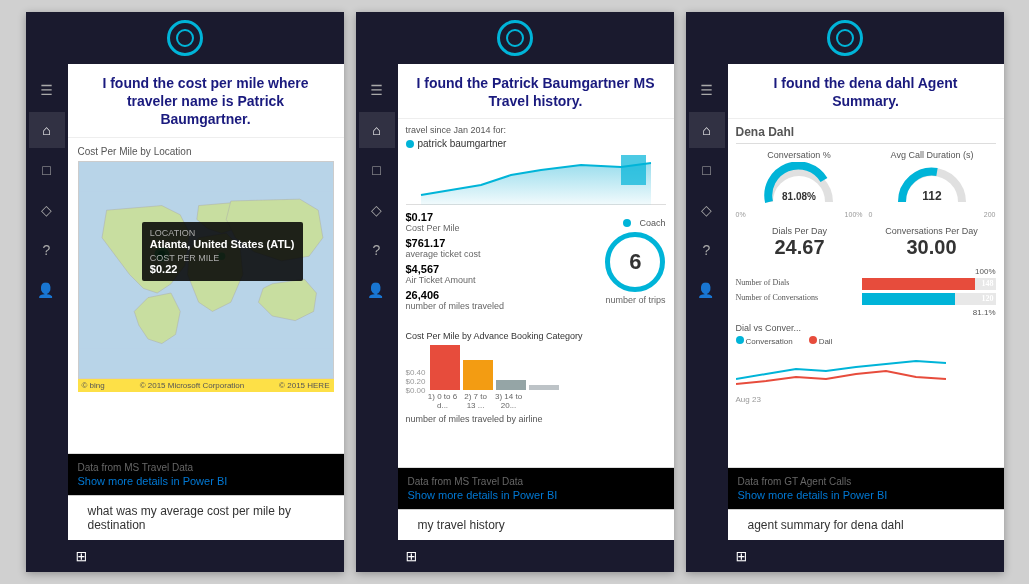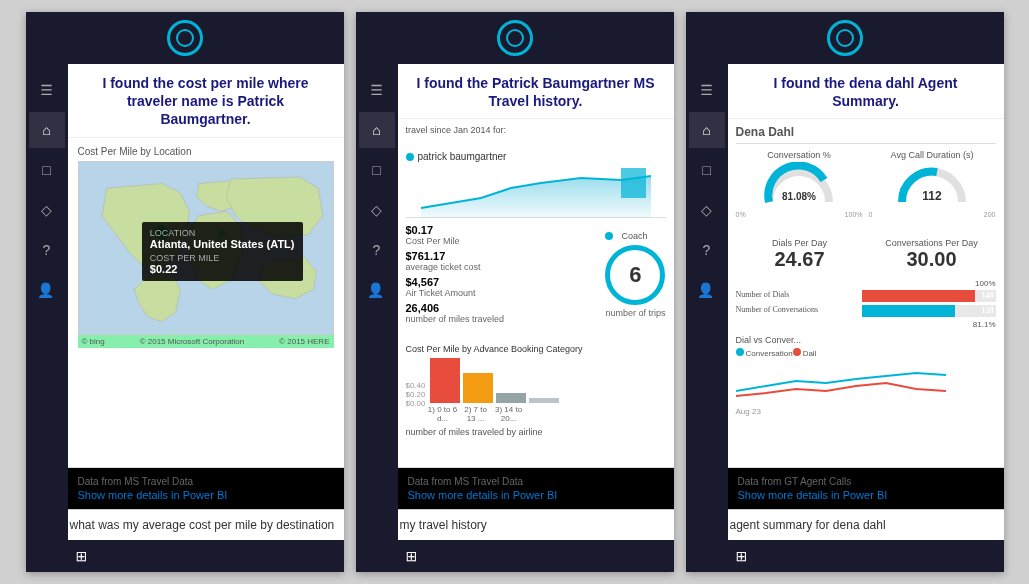--- a/index.html
+++ b/index.html
@@ -129,21 +129,21 @@
     .show-more-link {
       font-size: 11px;
       color: #0078d4;
       text-decoration: none;
       display: block;
       margin-top: 2px;
     }
     .query-input {
       background: #fff;
       border: none;
-      padding: 8px 2px;
+      padding: 8px 20px;
       font-size: 12px;
       color: #333;
       border-top: 1px solid #ccc;
       width: 100%;
     }
     
     .win-bar {
       height: 32px;
       background: #1a1a2e;
       display: flex;
@@ -152,21 +152,21 @@
       flex-shrink: 0;
     }
     .win-icon {
       color: #fff;
       font-size: 14px;
     }
 
     
     .map-area {
       width: 100%;
-      height: 174px;
+      height: 218px;
       background: #b8d4e8;
       position: relative;
       overflow: hidden;
       border: 1px solid #ccc;
     }
     .map-area svg {
       width: 100%;
       height: 100%;
     }
     .map-label-title {
@@ -187,28 +187,28 @@
     .map-tooltip .loc-label { color: #aaa; font-size: 9px; }
     .map-tooltip .loc-value { font-weight: bold; font-size: 11px; }
     .map-tooltip .cost-label { color: #aaa; font-size: 9px; margin-top: 3px; }
     .map-tooltip .cost-value { font-weight: bold; color: #fff; font-size: 11px; }
     .bing-bar {
       font-size: 8px;
       color: #555;
       display: flex;
       justify-content: space-between;
       padding: 2px 4px;
-      background: #86efac;
+      background: #fde047;
     }
 
     
     .travel-header {
       font-size: 9px;
       color: #555;
-      margin-bottom: 16px;
+      margin-bottom: 3px;
     }
     .legend-dot {
       display: inline-block;
       width: 8px;
       height: 8px;
       border-radius: 50%;
       background: #00b4d8;
       margin-right: 4px;
     }
     .stat-value {
@@ -300,21 +300,20 @@
       color: #999;
     }
     .dials-grid {
       display: grid;
       grid-template-columns: 1fr 1fr;
       gap: 4px;
       margin-bottom: 8px;
     }
     .dial-item {
       text-align: center;
-      margin-top: 12px;
     }
     .dial-label {
       font-size: 9px;
       color: #555;
     }
     .dial-value {
       font-size: 20px;
       font-weight: bold;
       color: #333;
     }
@@ -349,21 +348,21 @@
     .sparkline-area {
       margin-top: 4px;
     }
     .spark-title {
       font-size: 9px;
       color: #555;
       margin-bottom: 3px;
     }
     .spark-legend {
       display: flex;
-      gap: 0;
+      gap: 16px;
       font-size: 8px;
       color: #555;
       margin-bottom: 3px;
     }
     .legend-dot-teal {
       display: inline-block;
       width: 8px;
       height: 8px;
       border-radius: 50%;
       background: #00b4d8;
@@ -504,21 +503,21 @@
               </div>
               <div style="margin-bottom:4px;">
                 <div class="stat-value">$4,567</div>
                 <div class="stat-label">Air Ticket Amount</div>
               </div>
               <div>
                 <div class="stat-value">26,406</div>
                 <div class="stat-label">number of miles traveled</div>
               </div>
             </div>
-            <div style="display:flex; flex-direction:column; align-items:flex-start;">
+            <div style="display:flex; flex-direction:column; align-items:flex-end;">
               <div style="display:flex; align-items:center; gap:4px; margin-bottom:4px;">
                 <span class="legend-dot"></span>
                 <span style="font-size:9px; color:#555;">Coach</span>
               </div>
               <div class="circle-badge">
                 <span class="circle-number">6</span>
               </div>
               <div style="font-size:9px; color:#666; text-align:center; margin-top:3px;">number of trips</div>
             </div>
           </div>

